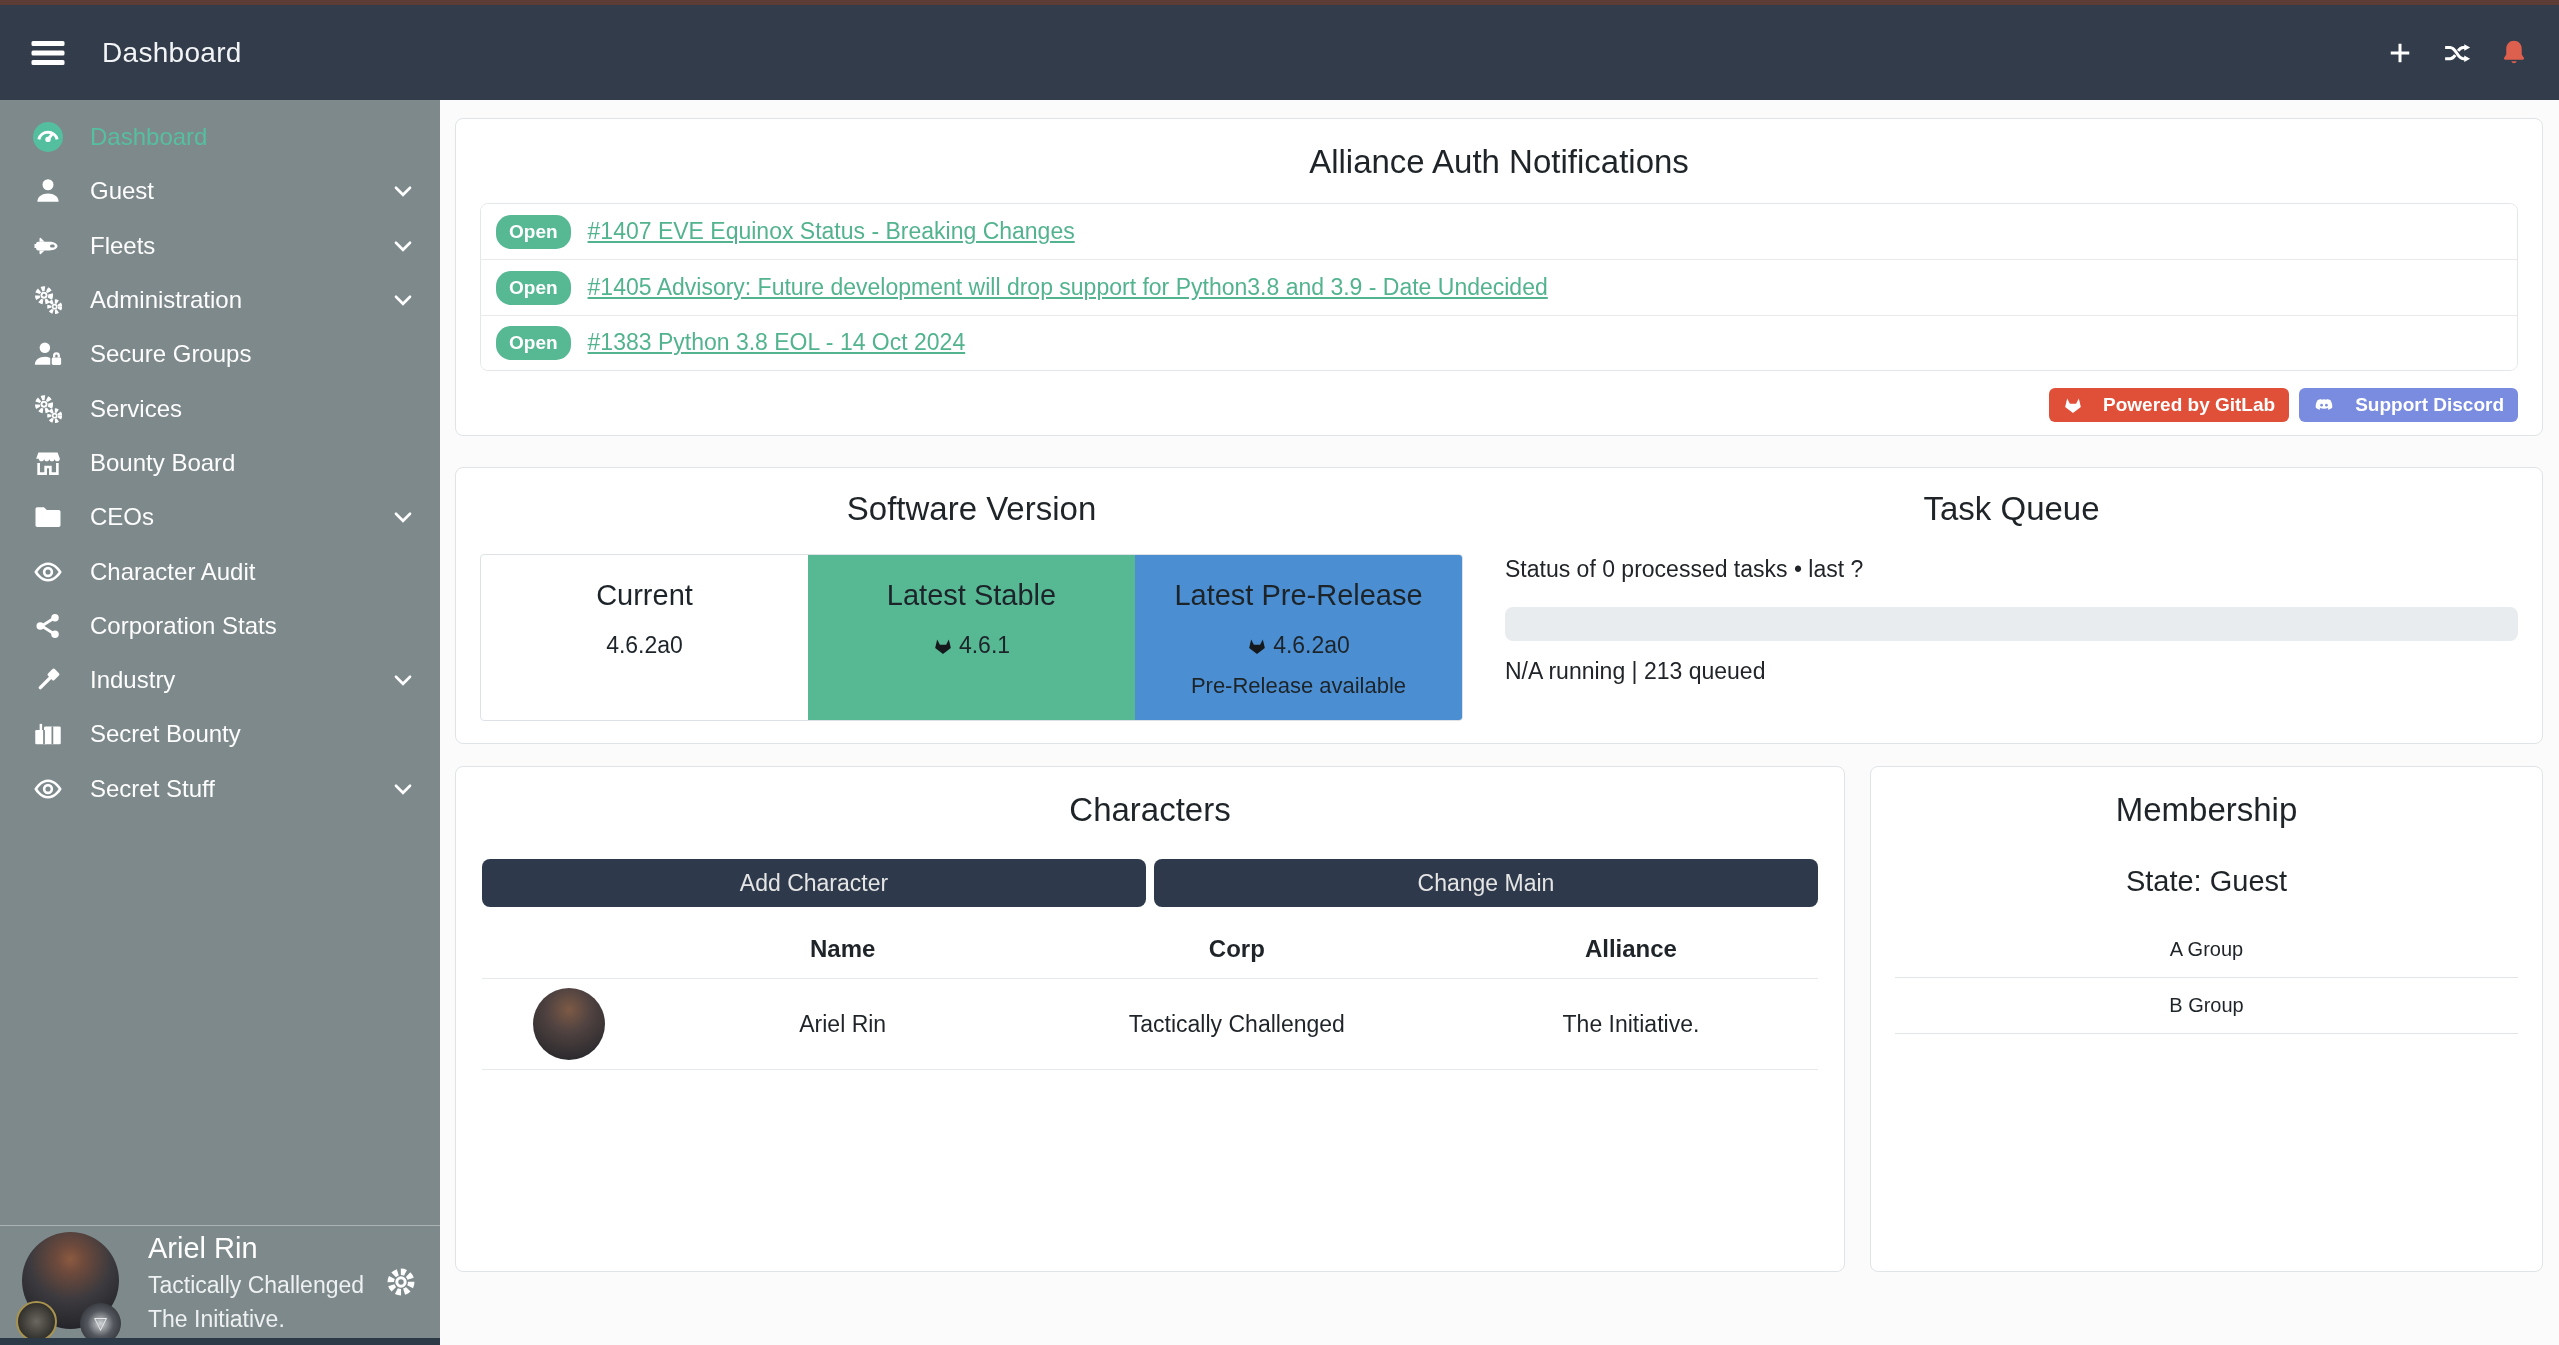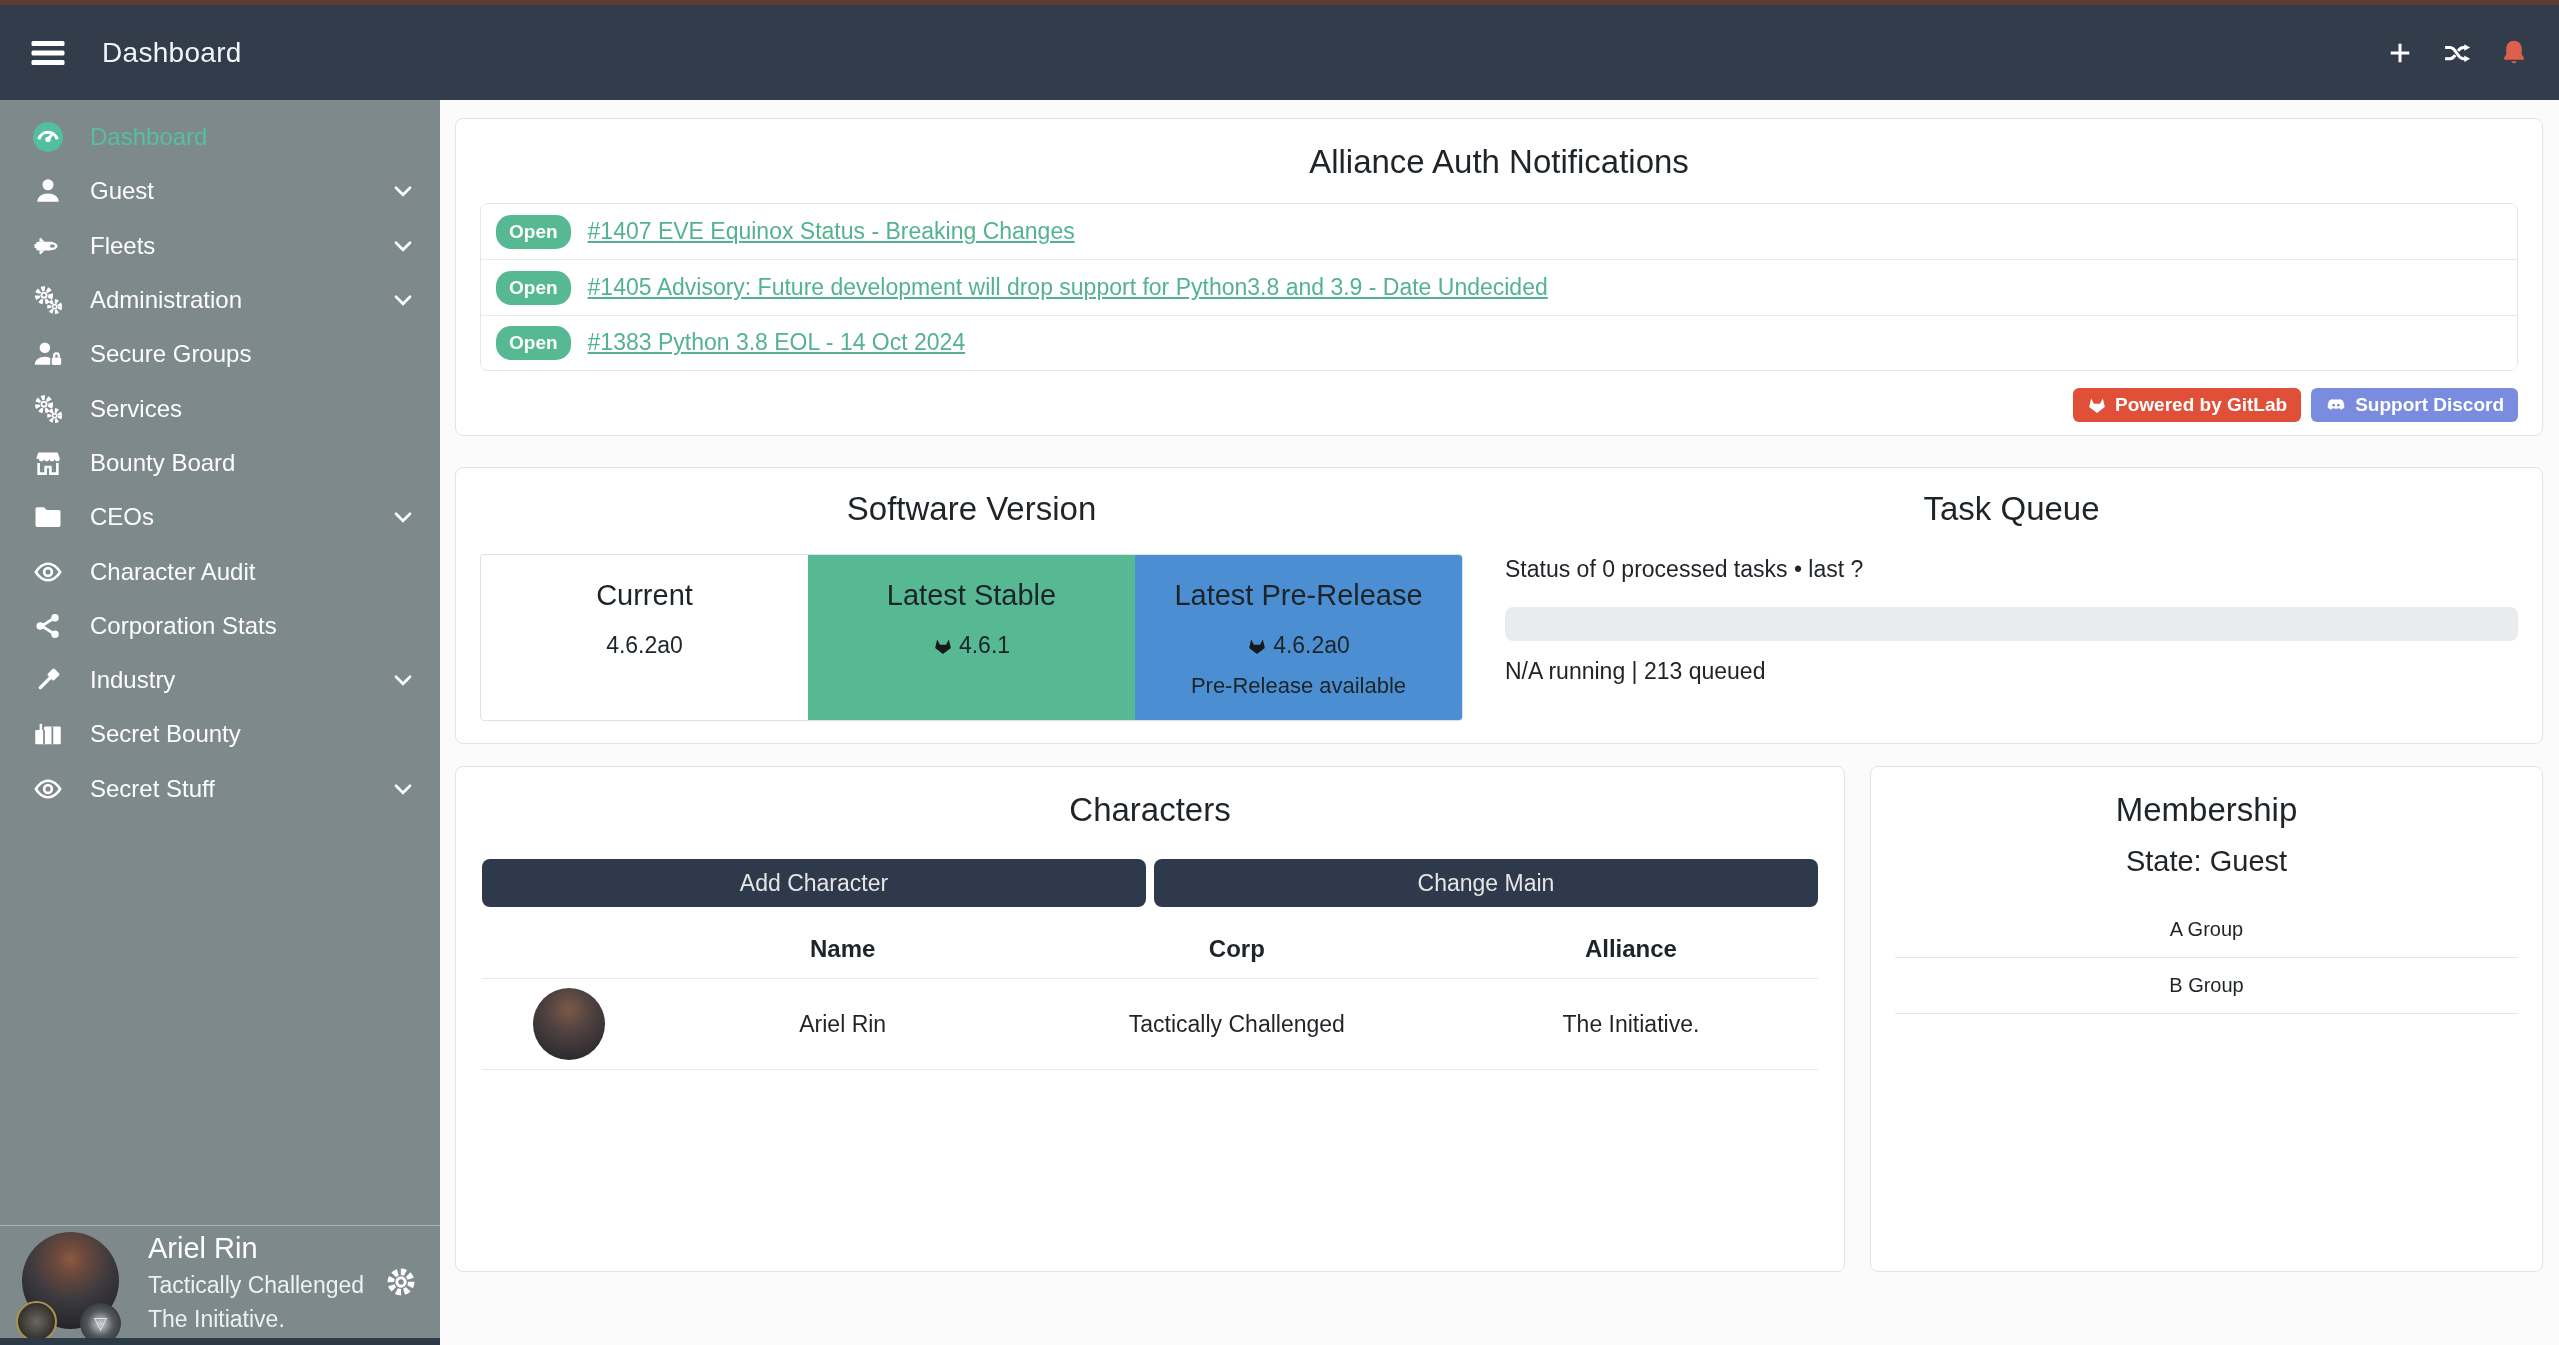--- a/index.html
+++ b/index.html
@@ -70,21 +70,21 @@
   .notif-list { margin-top: 22px; border: 1px solid #e4e7e9; border-radius: 8px; overflow: hidden; }
   .notif-row { height: 55.4px; display: flex; align-items: center; padding-left: 15px; background: #fff; }
   .notif-row + .notif-row { border-top: 1px solid #e8eaec; }
   .badge-open {
     background: #57b894; color: #fff; font-size: 19px; font-weight: bold;
     padding: 6px 13px; border-radius: 15px; margin-right: 17px; flex: 0 0 auto;
   }
   .notif-link { color: #52b38e; font-size: 23px; text-decoration: underline; cursor: pointer; }
   .notif-footer { display: flex; justify-content: flex-end; gap: 10px; margin-top: 17px; }
   .ext-badge {
-    display: inline-flex; align-items: center; gap: 8px; color: #fff;
+    display: inline-flex; align-items: center; gap: 20px; color: #fff;
     font-size: 19px; font-weight: bold; padding: 6px 14px; border-radius: 6px;
     text-decoration: none; cursor: pointer;
   }
   .ext-badge.gitlab { background: #e05038; }
   .ext-badge.discord { background: #7a8ce0; }
   
   .vq-panel { margin-top: 31px; height: 277px; display: flex; padding: 22px 24px; }
   .vq-left { width: 50%; padding-right: 36px; }
   .version-boxes {
     margin-top: 26px; display: flex; border: 1px solid #dee2e6; border-radius: 4px;
@@ -111,21 +111,21 @@
   .char-table { width: 100%; margin-top: 8px; border-collapse: collapse; }
   .char-table th { font-size: 24px; font-weight: bold; text-align: center; padding: 20px 0 15px; }
   .char-table tbody tr { border-top: 1px solid #e6e9eb; border-bottom: 1px solid #e6e9eb; }
   .char-table td { font-size: 23px; text-align: center; padding: 9px 0; }
   .col-avatar { width: 13%; } .col-name { width: 28%; } .col-corp { width: 31%; } .col-alliance { width: 28%; }
   .char-avatar {
     width: 72px; height: 72px; border-radius: 50%; margin: 0 auto;
     background: radial-gradient(circle at 50% 30%, #7d5a45 0%, #514341 35%, #1d2026 100%);
   }
   .member-panel { flex: 1; height: 506px; padding: 24px 24px; }
-  .member-state { text-align: center; font-size: 29px; margin-top: 16px; color: #1f2428; }
+  .member-state { text-align: center; font-size: 29px; margin-top: 36px; color: #1f2428; }
   .member-groups { margin-top: 24px; }
   .group-row { font-size: 20px; text-align: center; padding: 16px 0; border-bottom: 1px solid #e3e6e9; }
   svg { display: block; }
 </style>
 </head>
 <body>
 
 <div class="topline"></div>
 
 <header class="topbar">

